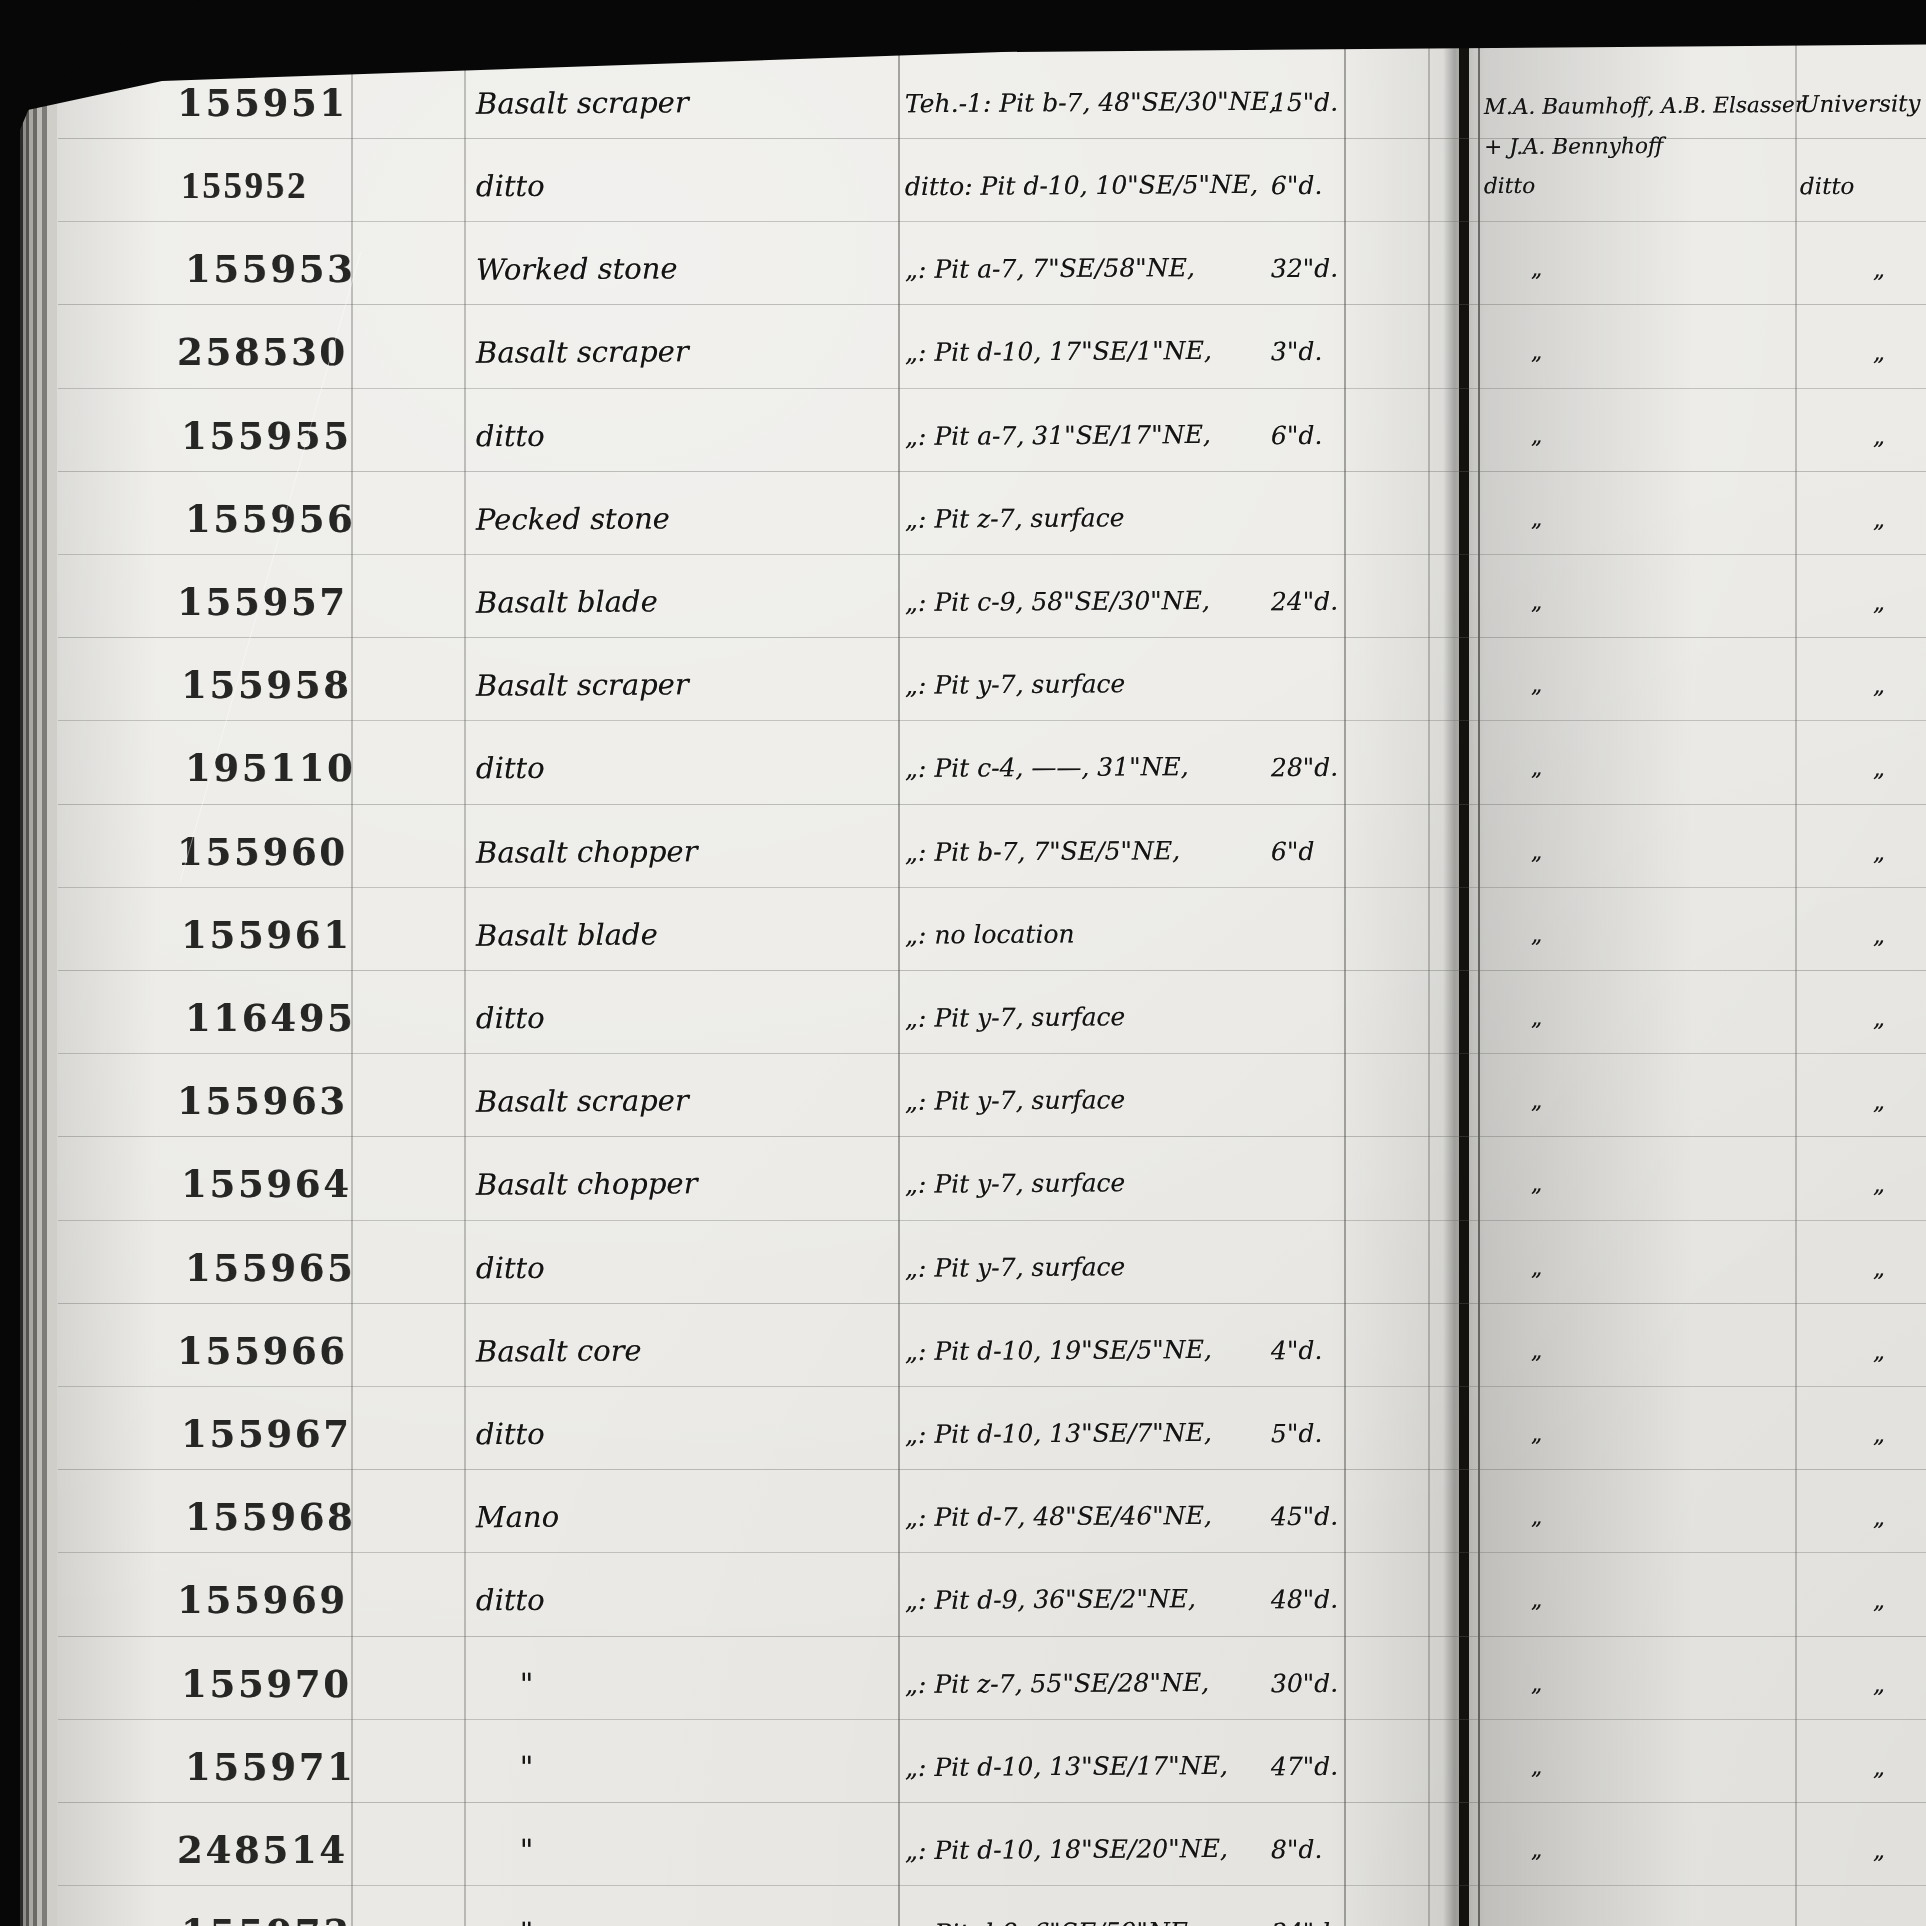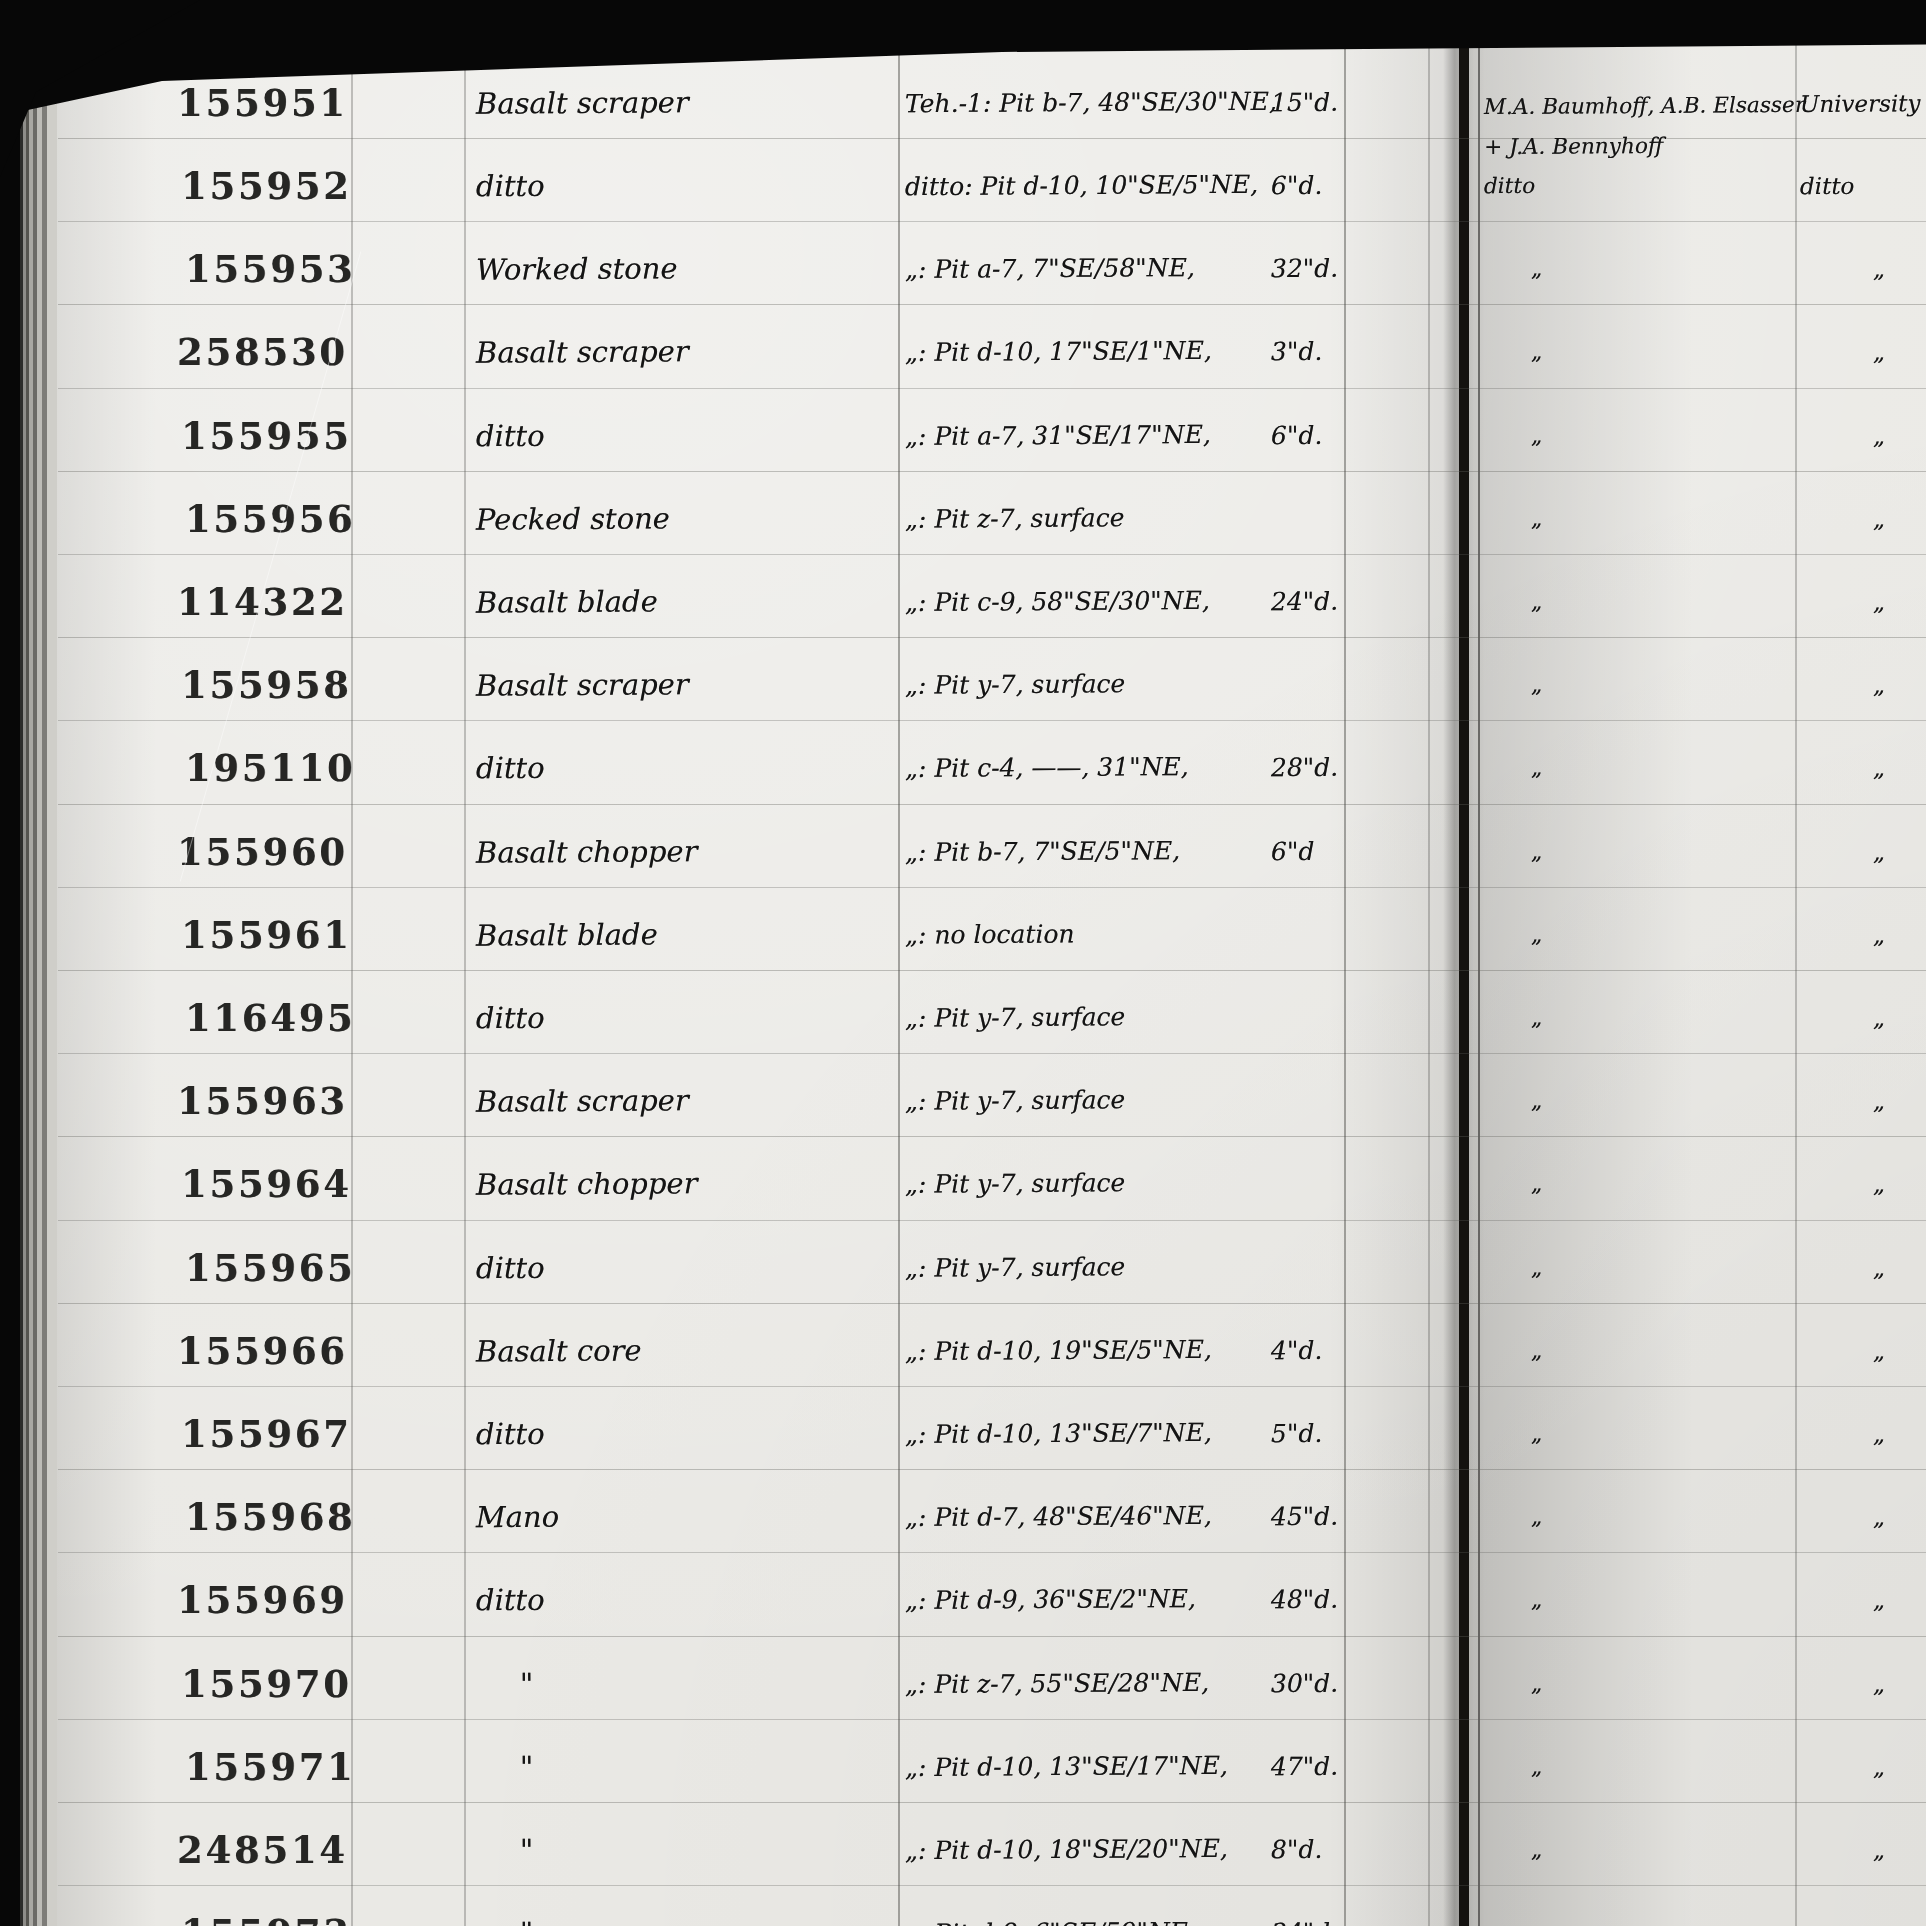--- a/index.html
+++ b/index.html
@@ -98,21 +98,21 @@
       <span class="cell hand c-desc">Basalt scraper</span>
       <span class="cell hand c-site">Teh.-1: Pit b-7, 48"SE/30"NE,</span>
       <span class="cell hand c-depth">15"d.</span>
       <span class="cell hand c-coll ml">M.A. Baumhoff, A.B. Elsasser
 + J.A. Bennyhoff</span>
       <span class="cell hand c-fund">University Appropriation</span>
 
     </div>
 
     <div class="row" style="top: 138px;">
-      <span class="cell c-num" style="transform: translateX(0px);">155952</span>
+      <span class="cell c-num" style="transform: translateX(0px); font-family: Liberation Serif, serif;">155952</span>
       <span class="cell hand c-desc">ditto</span>
       <span class="cell hand c-site">ditto: Pit d-10, 10"SE/5"NE,</span>
       <span class="cell hand c-depth">6"d.</span>
       <span class="cell hand c-coll">ditto</span>
       <span class="cell hand c-fund">ditto</span>
 
     </div>
 
     <div class="row" style="top: 221px;">
       <span class="cell c-num" style="transform: translateX(3.9px);">155953</span>
@@ -148,21 +148,21 @@
       <span class="cell c-num" style="transform: translateX(3.9px);">155956</span>
       <span class="cell hand c-desc">Pecked stone</span>
       <span class="cell hand c-site">„: Pit z-7, surface</span>
 
       <span class="cell hand c-coll mark">„</span>
       <span class="cell hand c-fund mark">„</span>
 
     </div>
 
     <div class="row" style="top: 554px;">
-      <span class="cell c-num" style="transform: translateX(-3.9px);">114322</span>
+      <span class="cell c-num" style="transform: translateX(-3.9px);">155957</span>
       <span class="cell hand c-desc">Basalt blade</span>
       <span class="cell hand c-site">„: Pit c-9, 58"SE/30"NE,</span>
       <span class="cell hand c-depth">24"d.</span>
       <span class="cell hand c-coll mark">„</span>
       <span class="cell hand c-fund mark">„</span>
 
     </div>
 
     <div class="row" style="top: 637px;">
       <span class="cell c-num" style="transform: translateX(0px);">155958</span>

